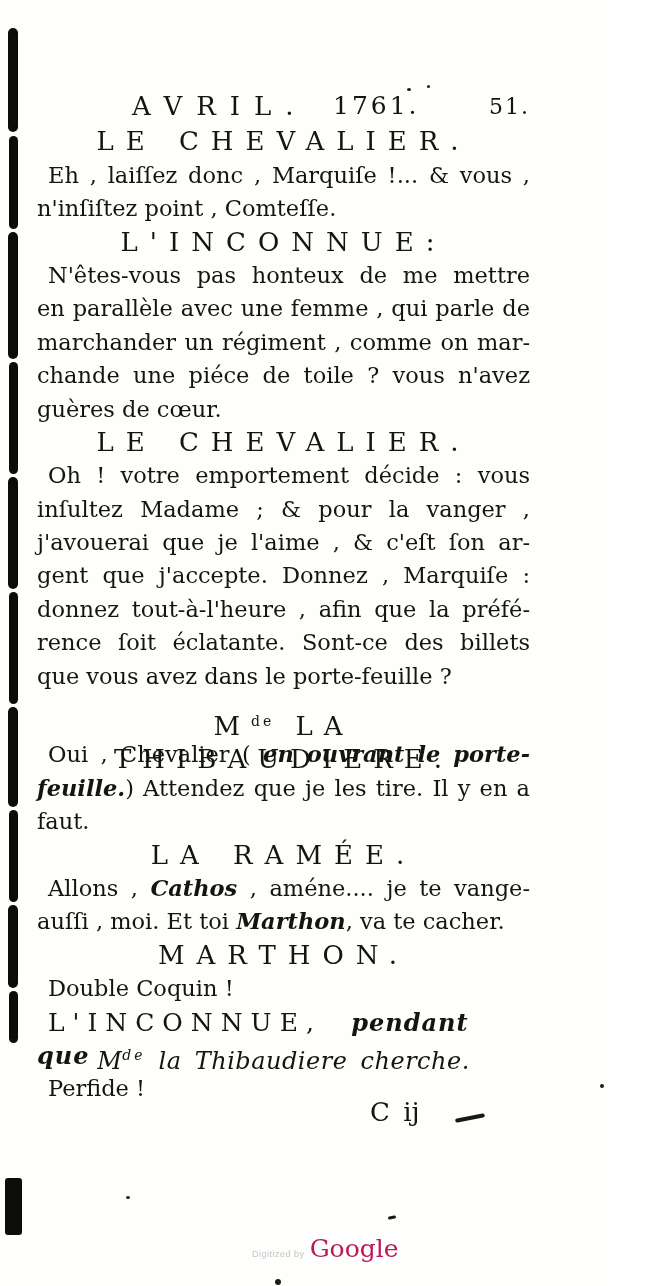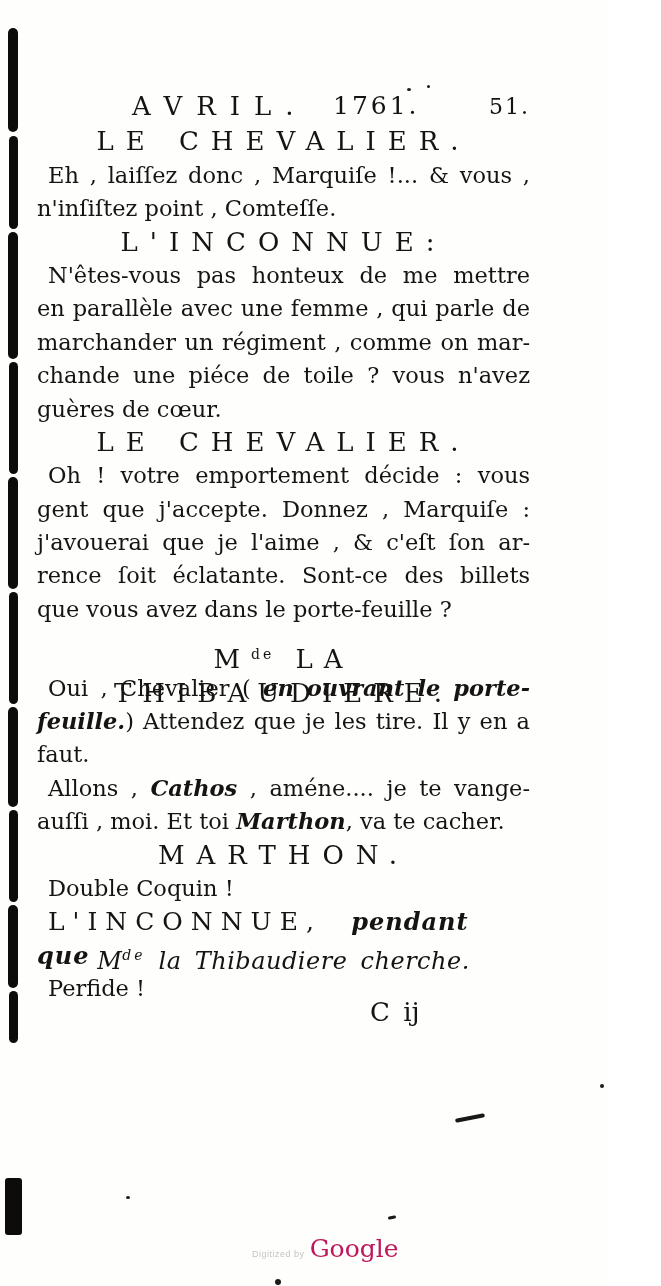--- a/index.html
+++ b/index.html
@@ -76,31 +76,34 @@
 
     <div class="line j indent"><span>N'êtes-vous pas honteux de me mettre</span></div>
     <div class="line j"><span>en parallèle avec une femme , qui parle de</span></div>
     <div class="line j"><span>marchander un régiment , comme on mar-</span></div>
     <div class="line j"><span>chande une piéce de toile ? vous n'avez</span></div>
     <div class="line"><span>guères de cœur.</span></div>
 
     <div class="line heading"><span>LE CHEVALIER.</span></div>
 
     <div class="line j indent"><span>Oh ! votre emportement décide : vous</span></div>
+    <div class="line j"><span>inſultez Madame ; &amp; pour la vanger ,</span></div>
+    <div class="line j"><span>j'avouerai que je l'aime , &amp; c'eſt ſon ar-</span></div>
     <div class="line j"><span>gent que j'accepte. Donnez , Marquiſe :</span></div>
-    <div class="line j"><span>j'avouerai que je l'aime , &amp; c'eſt ſon ar-</span></div>
+    <div class="line j"><span>donnez tout-à-l'heure , afin que la préfé-</span></div>
     <div class="line j"><span>rence ſoit éclatante. Sont-ce des billets</span></div>
     <div class="line"><span>que vous avez dans le porte-feuille ?</span></div>
 
     <div class="line heading" style="letter-spacing:11px;margin-top:12px;"><span>M</span><span class="sup">de</span><span> LA THIBAUDIERE.</span></div>
 
     <div class="line j indent"><span>Oui , Chevalier ( </span><span class="it">en ouvrant le porte-</span></div>
     <div class="line j"><span class="it">feuille.</span><span>) Attendez que je les tire. Il y en a</span></div>
     <div class="line"><span>faut.</span></div>
 
+    <div class="line heading"><span>LA RAMÉE.</span></div>
 
     <div class="line j indent"><span>Allons , </span><span class="it">Cathos</span><span> , améne.... je te vange-</span></div>
     <div class="line"><span>auſſi , moi. Et toi </span><span class="it">Marthon</span><span>, va te cacher.</span></div>
 
     <div class="line heading"><span>MARTHON.</span></div>
 
     <div class="line indent"><span>Double Coquin !</span></div>
 
     <div class="line inconnue-open indent"><span class="spaced">L'INCONNUE,</span><span class="it"> pendant que</span></div>
 

